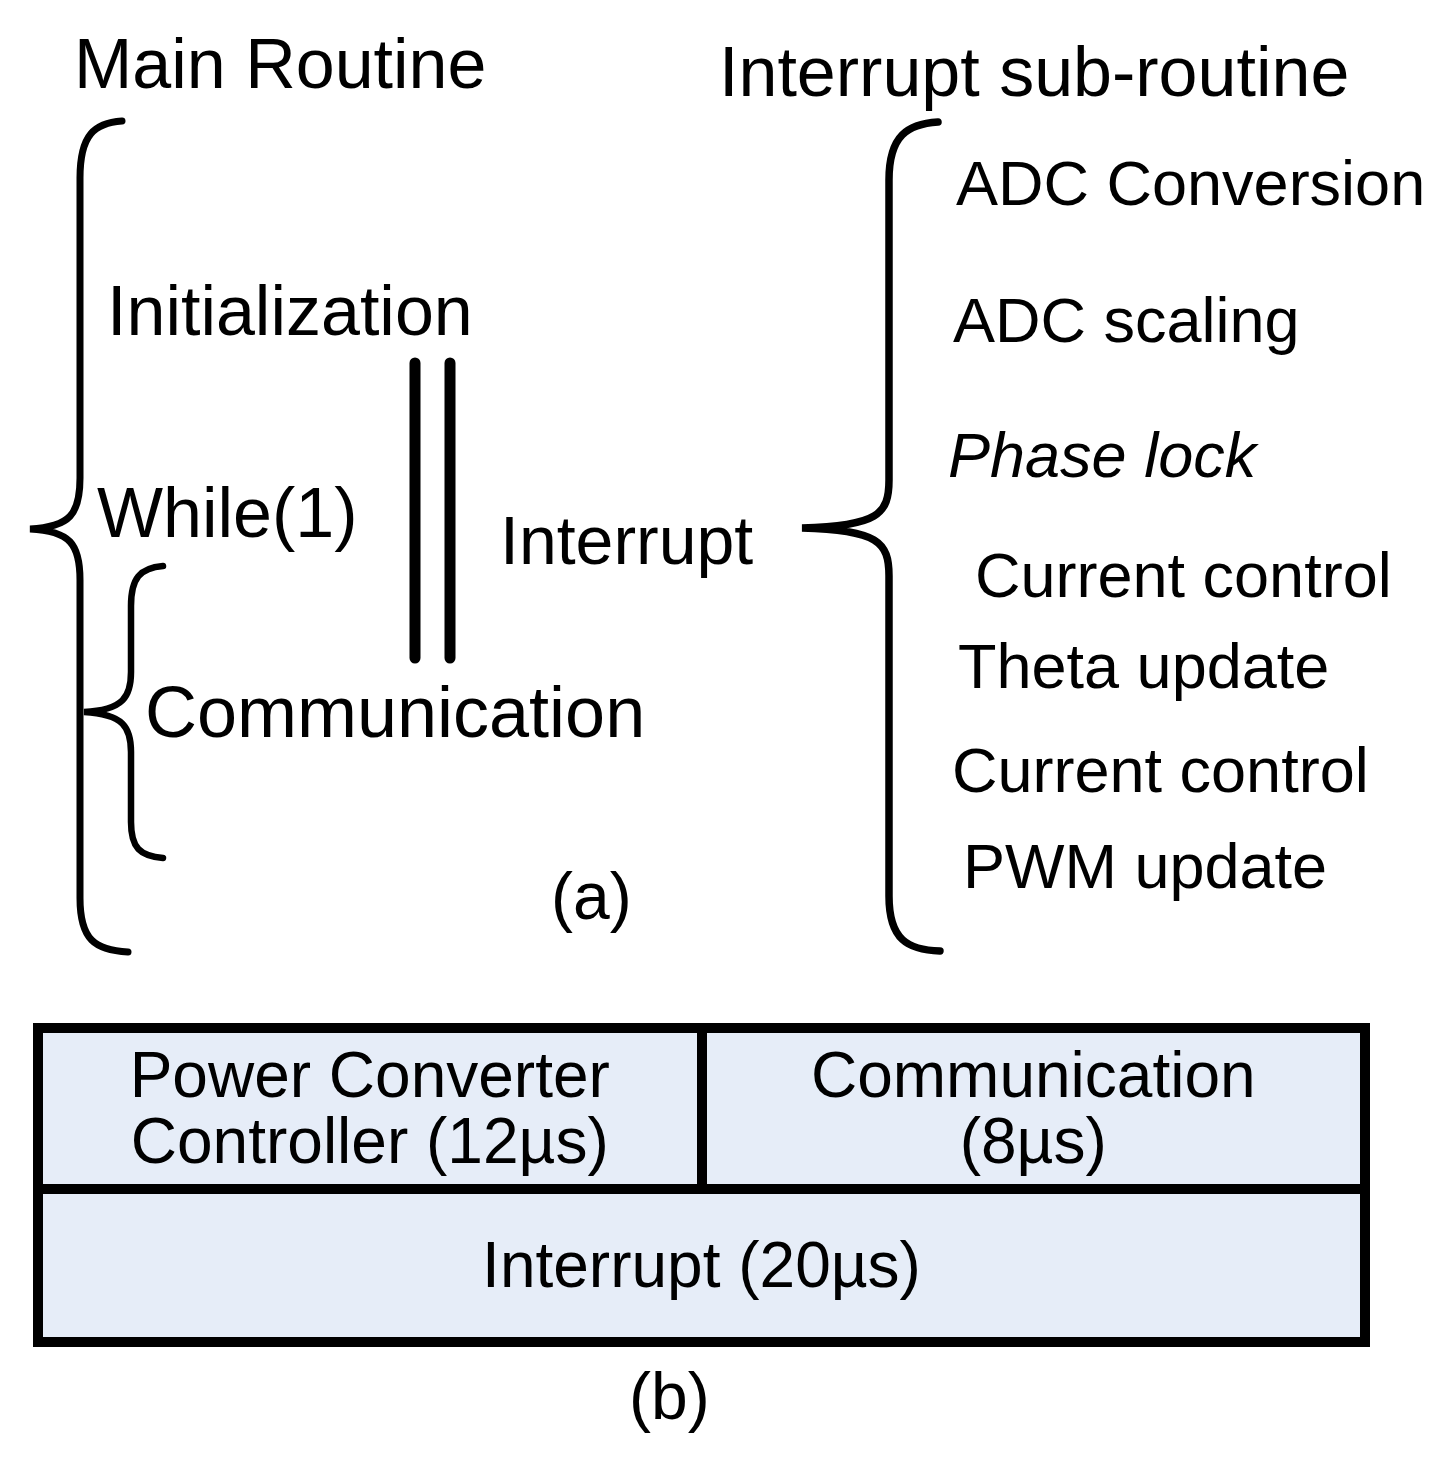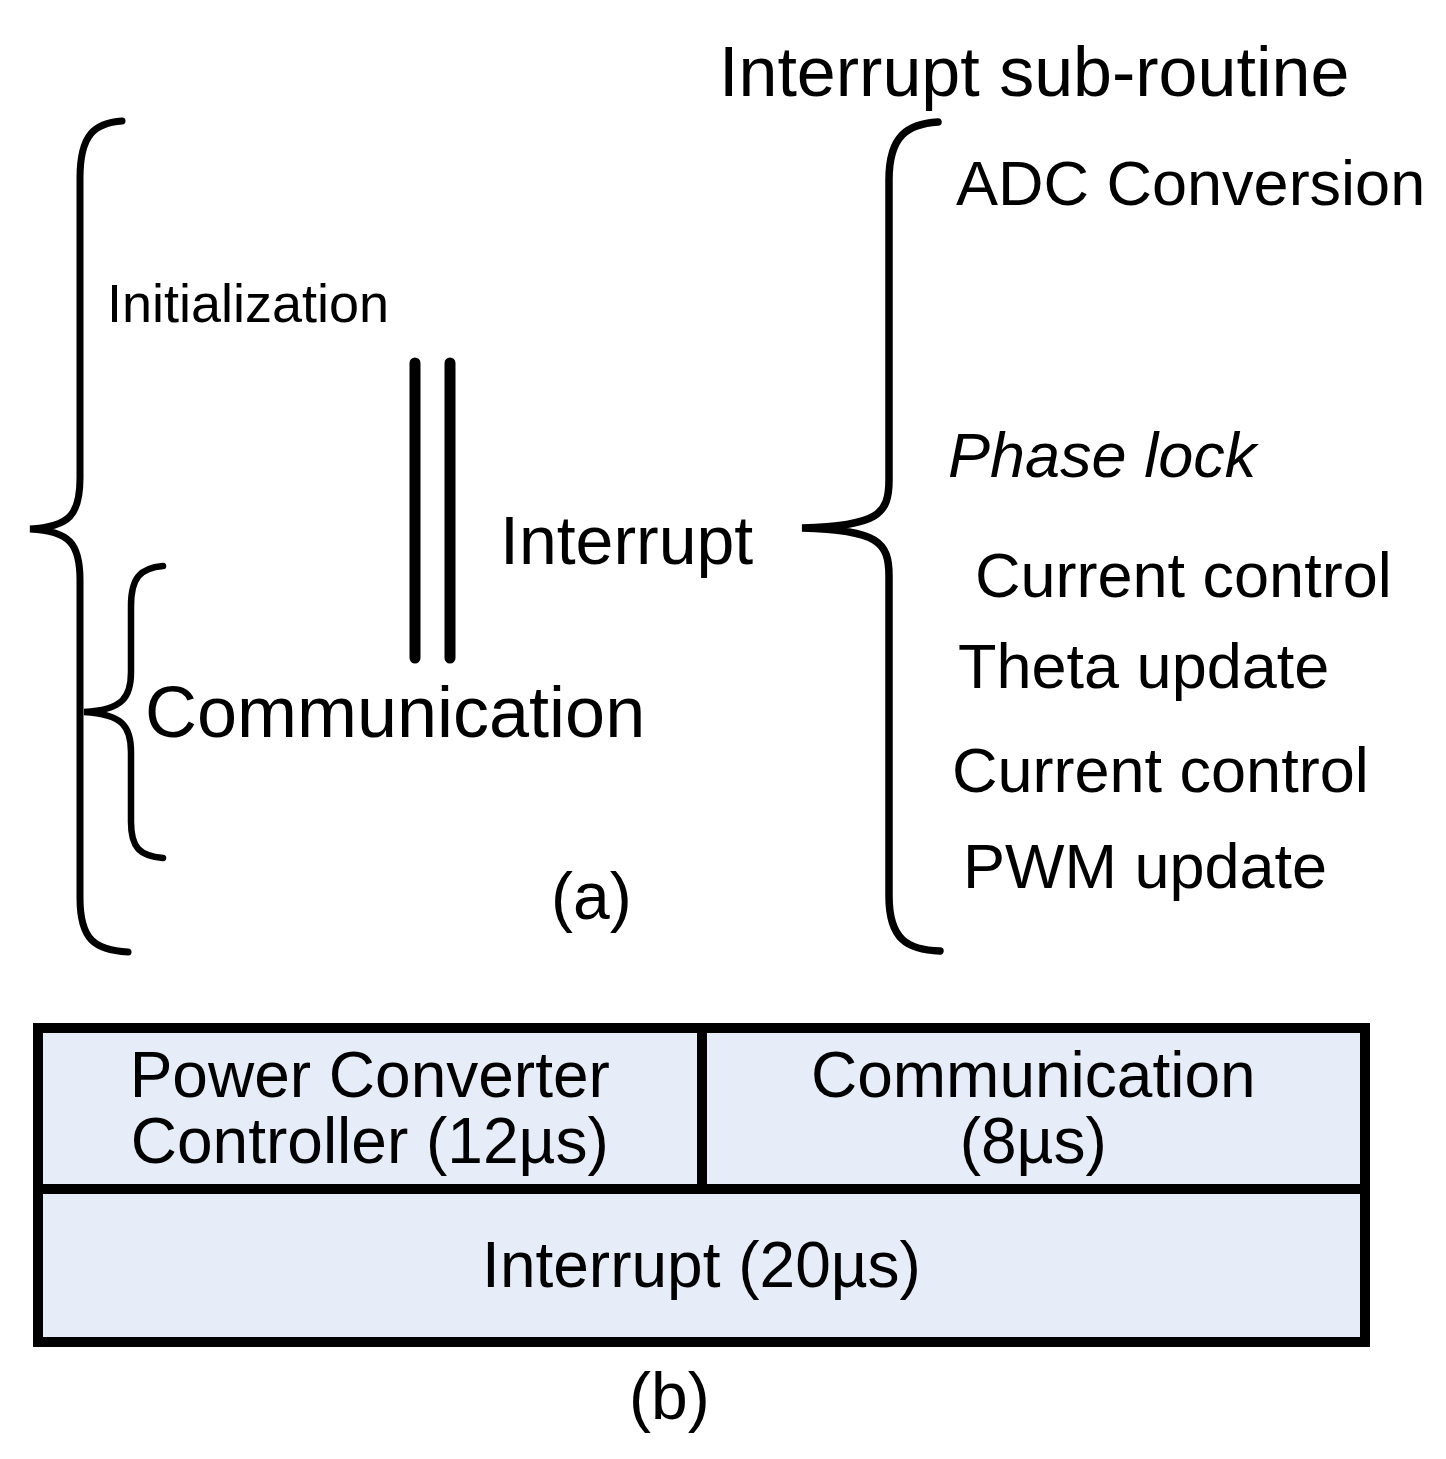--- a/index.html
+++ b/index.html
@@ -6,21 +6,21 @@
   .canvas{
     position:relative;
     width:1446px;height:1459px;
     background:#ffffff;
     font-family:"Liberation Sans", sans-serif;
     color:#000;
     overflow:hidden;
   }
   .t{position:absolute;white-space:nowrap;line-height:1.05;color:#000;}
   .h{font-size:70px;}
-  .left-item{font-size:54px;}
+  .left-item{font-size:70px;}
   .r-item{font-size:63px;}
   .cap{font-size:66px;}
   svg.overlay{position:absolute;left:0;top:0;}
   svg.overlay path, svg.overlay line{fill:none;stroke:#000;}
 
   
   .timing-table{
     position:absolute;left:33px;top:1023px;
     width:1337px;height:324px;
     box-sizing:border-box;
@@ -62,31 +62,34 @@
              C 908 124, 889 135, 889 180
              L 889 480
              C 889 514, 878 526, 802 528
              C 878 530, 889 542, 889 576
              L 889 896
              C 889 940, 908 950, 940 951"></path>
     <line x1="415" y1="363" x2="415" y2="658" stroke-width="11" stroke-linecap="round"></line>
     <line x1="450" y1="363" x2="450" y2="658" stroke-width="11" stroke-linecap="round"></line>
   </svg>
 
+  <div class="t h" style="left:74px;top:28px;">Main Routine</div>
 
   <div class="t h" style="left:719px;top:36px;">Interrupt sub-routine</div>
 
   <div class="t left-item" style="left:107px;top:275px;">Initialization</div>
 
+  <div class="t left-item" style="left:97px;top:477px;">While(1)</div>
 
   <div class="t" style="left:500px;top:505px;font-size:68px;">Interrupt</div>
 
   <div class="t left-item" style="left:145px;top:675px;font-size:72px;">Communication</div>
 
   <div class="t r-item" style="left:956px;top:150px;">ADC Conversion</div>
+  <div class="t r-item" style="left:953px;top:287px;">ADC scaling</div>
   <div class="t r-item" style="left:948px;top:422px;font-style:italic;">Phase lock</div>
   <div class="t r-item" style="left:975px;top:542px;">Current control</div>
   <div class="t r-item" style="left:958px;top:633px;">Theta update</div>
   <div class="t r-item" style="left:963px;top:833px;">PWM update</div>
   <div class="t r-item" style="left:952px;top:737px;">Current control</div>
 
   <div class="t cap" style="left:551px;top:862px;">(a)</div>
 
   <div class="timing-table">
     <div class="row-top">

